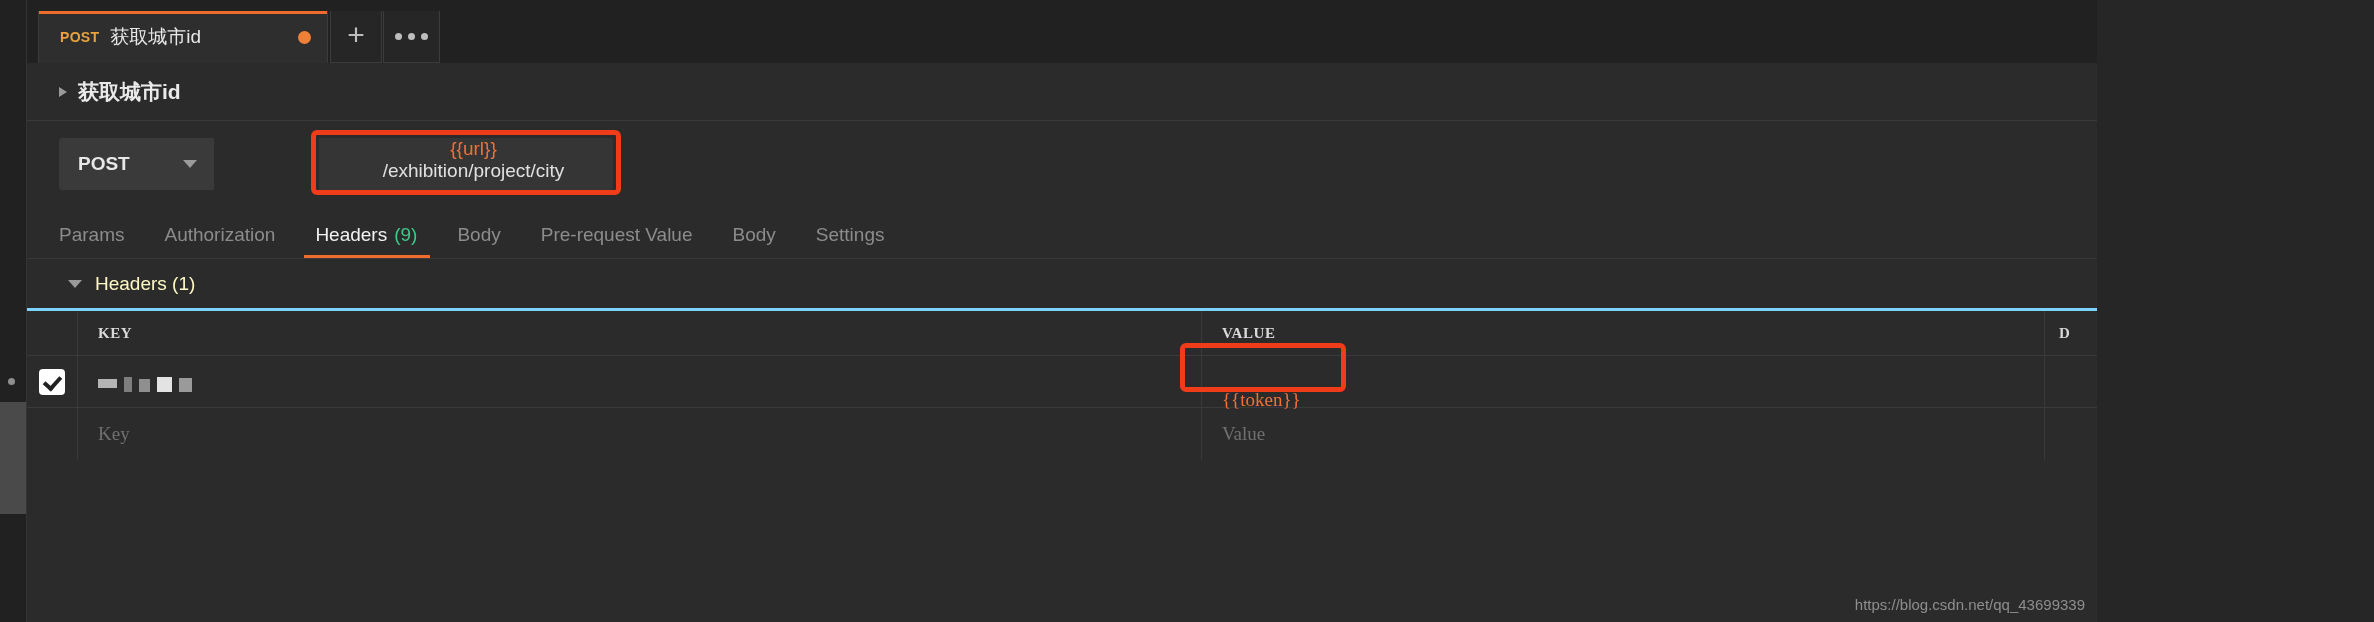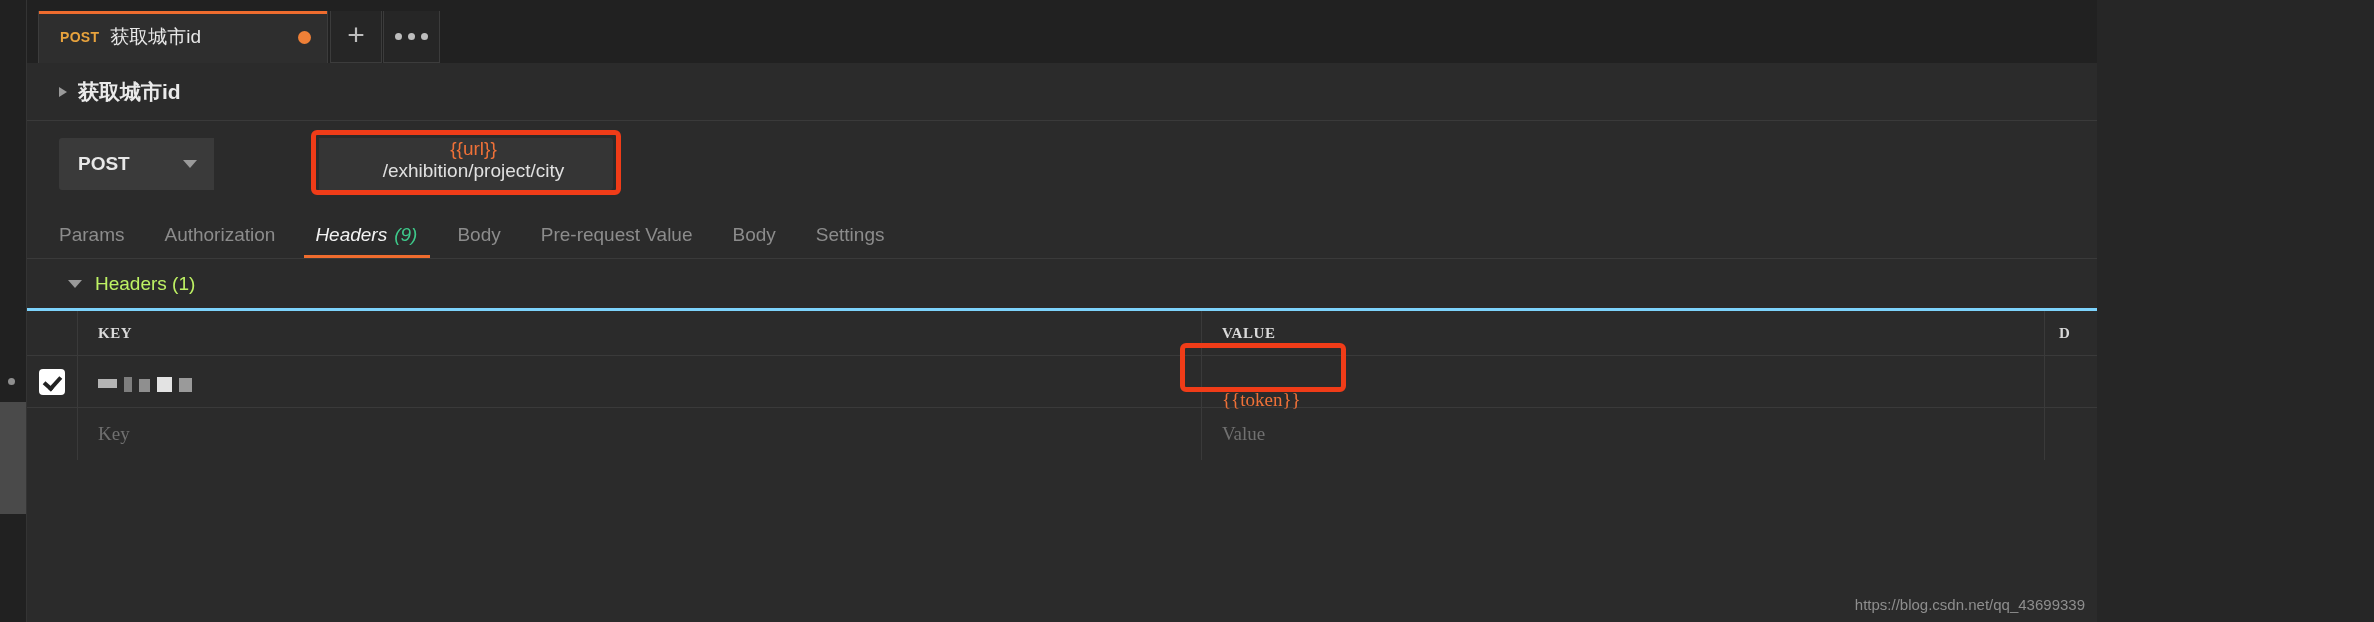--- a/index.html
+++ b/index.html
@@ -213,21 +213,21 @@
     box-sizing: border-box;
   }
   .rtab {
     position: relative;
     font-size: 19px;
     color: #8c8c8c;
     padding: 0 0 12px 0;
     margin-right: 40px;
     white-space: nowrap;
   }
-  .rtab.active { color: #f2f2f2; font-style: italic; }
+  .rtab.active { color: #f2f2f2; }
   .rtab.active::after {
     content: "";
     position: absolute;
     left: -11px; right: -13px; bottom: 0;
     height: 3px;
     background: #ef6c2e;
   }
   .rtab .count { color: #3ec98a; margin-left: 7px; }
 
   
@@ -241,21 +241,21 @@
     padding-left: 42px;
     box-sizing: border-box;
   }
   .hdr-caret {
     width: 0; height: 0;
     border-top: 8px solid #9a9a9a;
     border-left: 7px solid transparent;
     border-right: 7px solid transparent;
     margin-right: 13px;
   }
-  .hdr-label { font-size: 19px; color: #bef264; }
+  .hdr-label { font-size: 19px; color: #fef9c3; }
 
   
   .tbl {
     position: absolute;
     left: 26px; top: 308px;
     right: 0; bottom: 0;
     background: #2b2b2b;
     border-top: 3px solid #7dd3fc;
     font-family: Liberation Serif, serif;
   }

